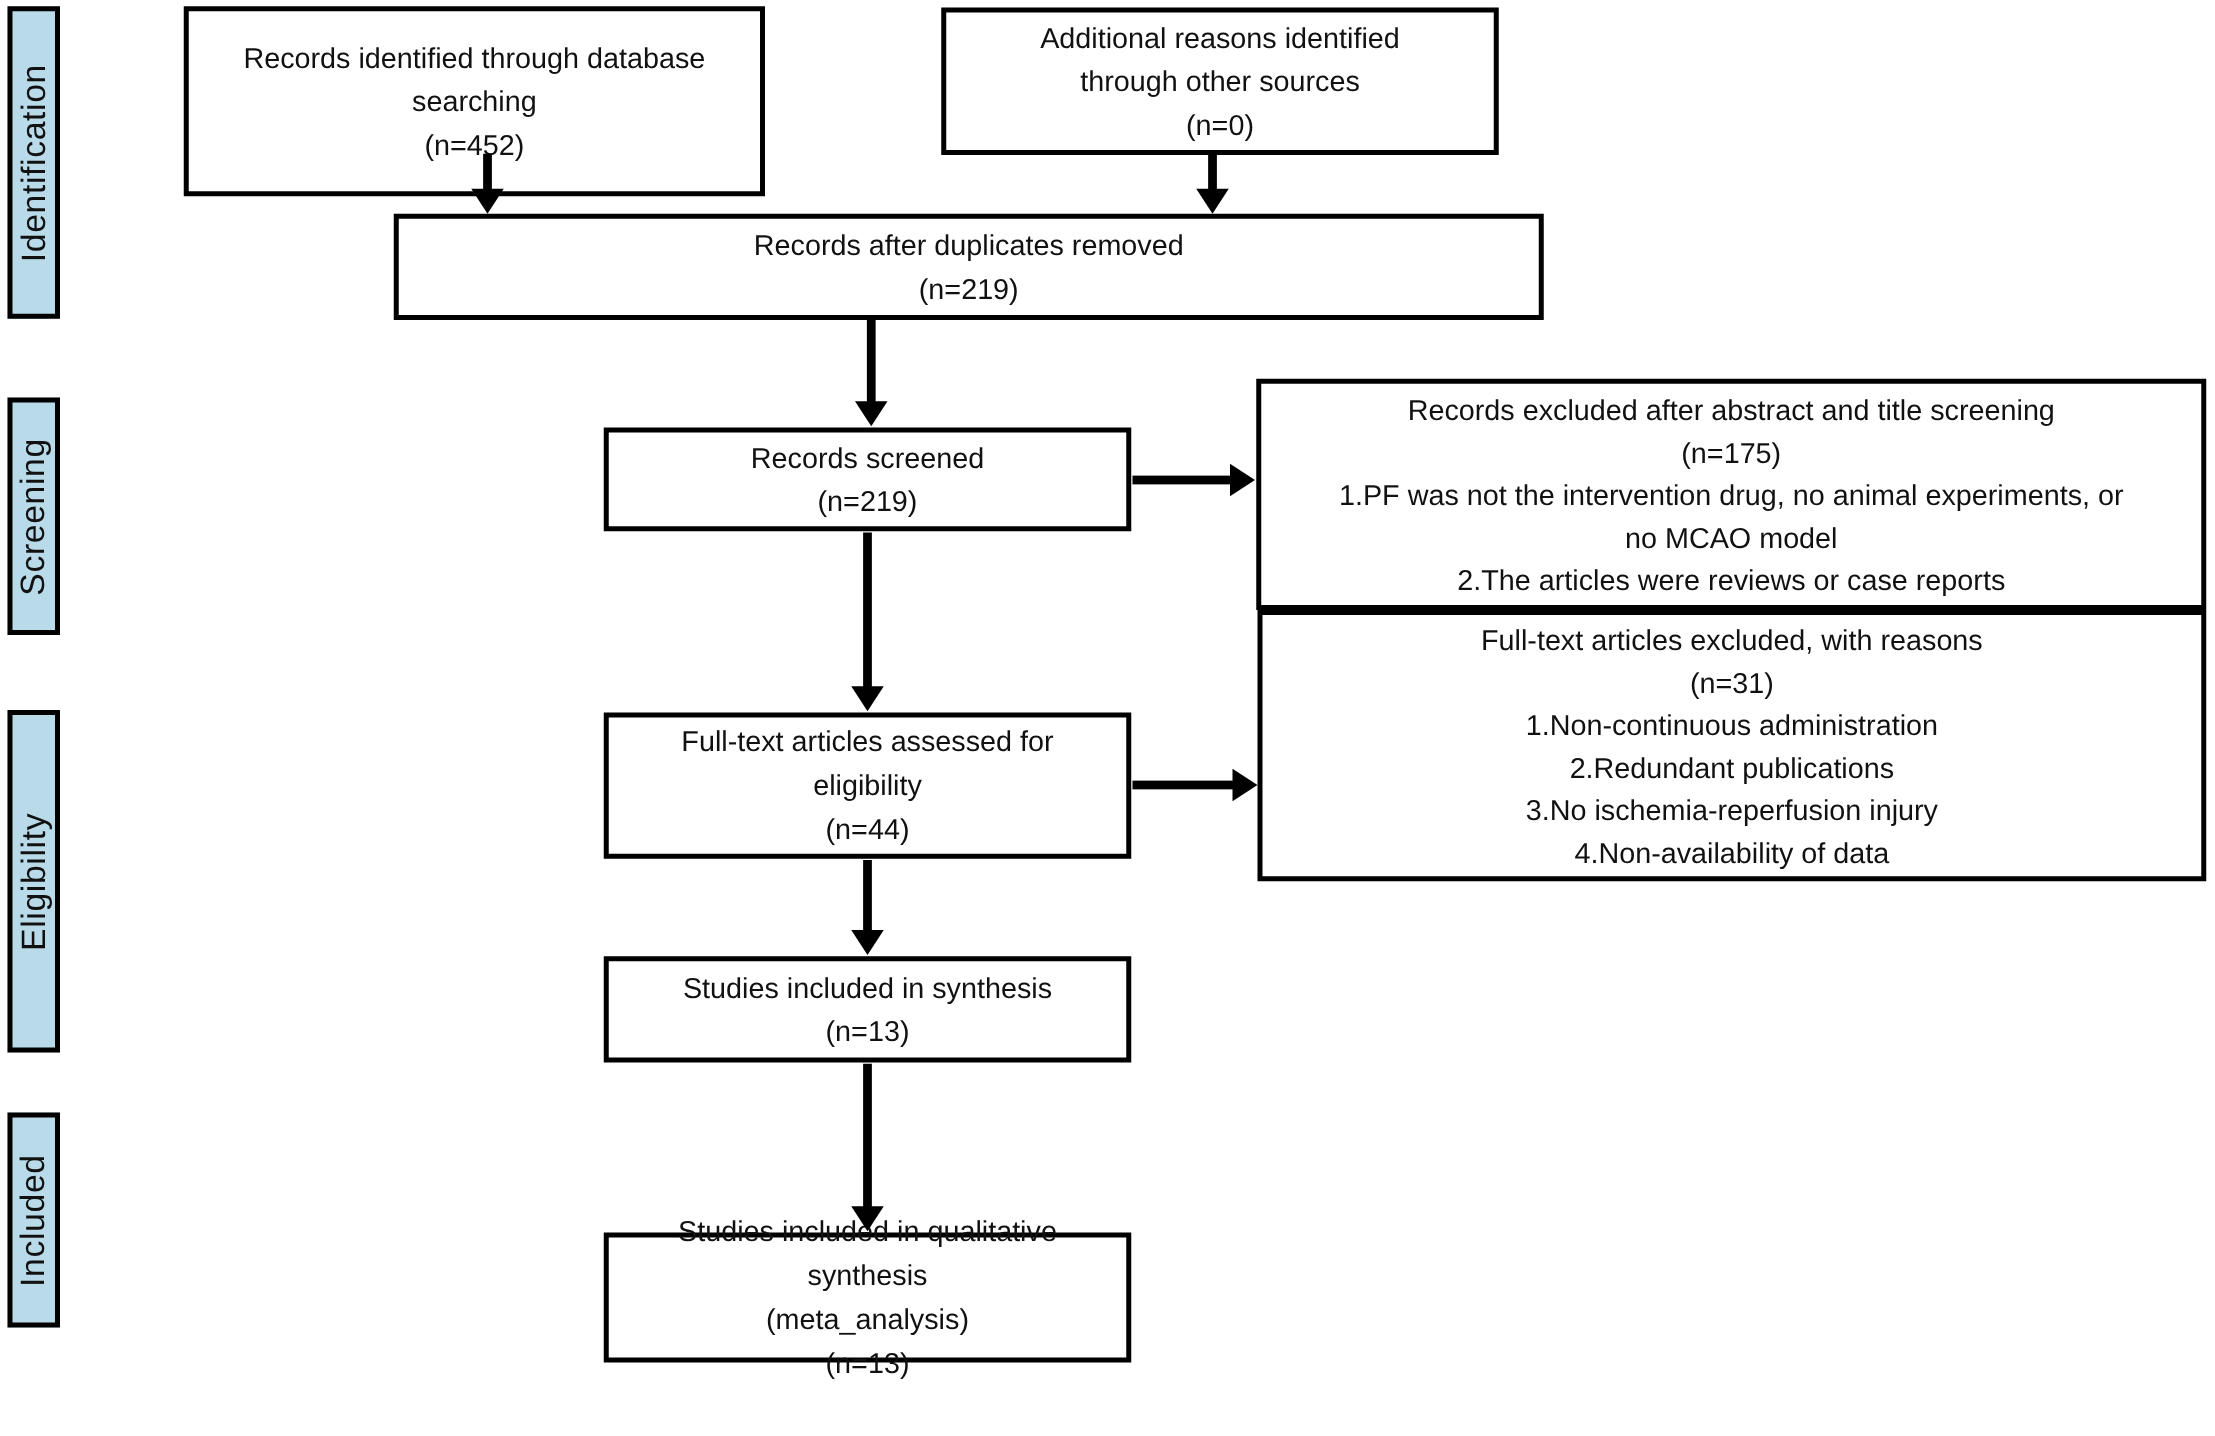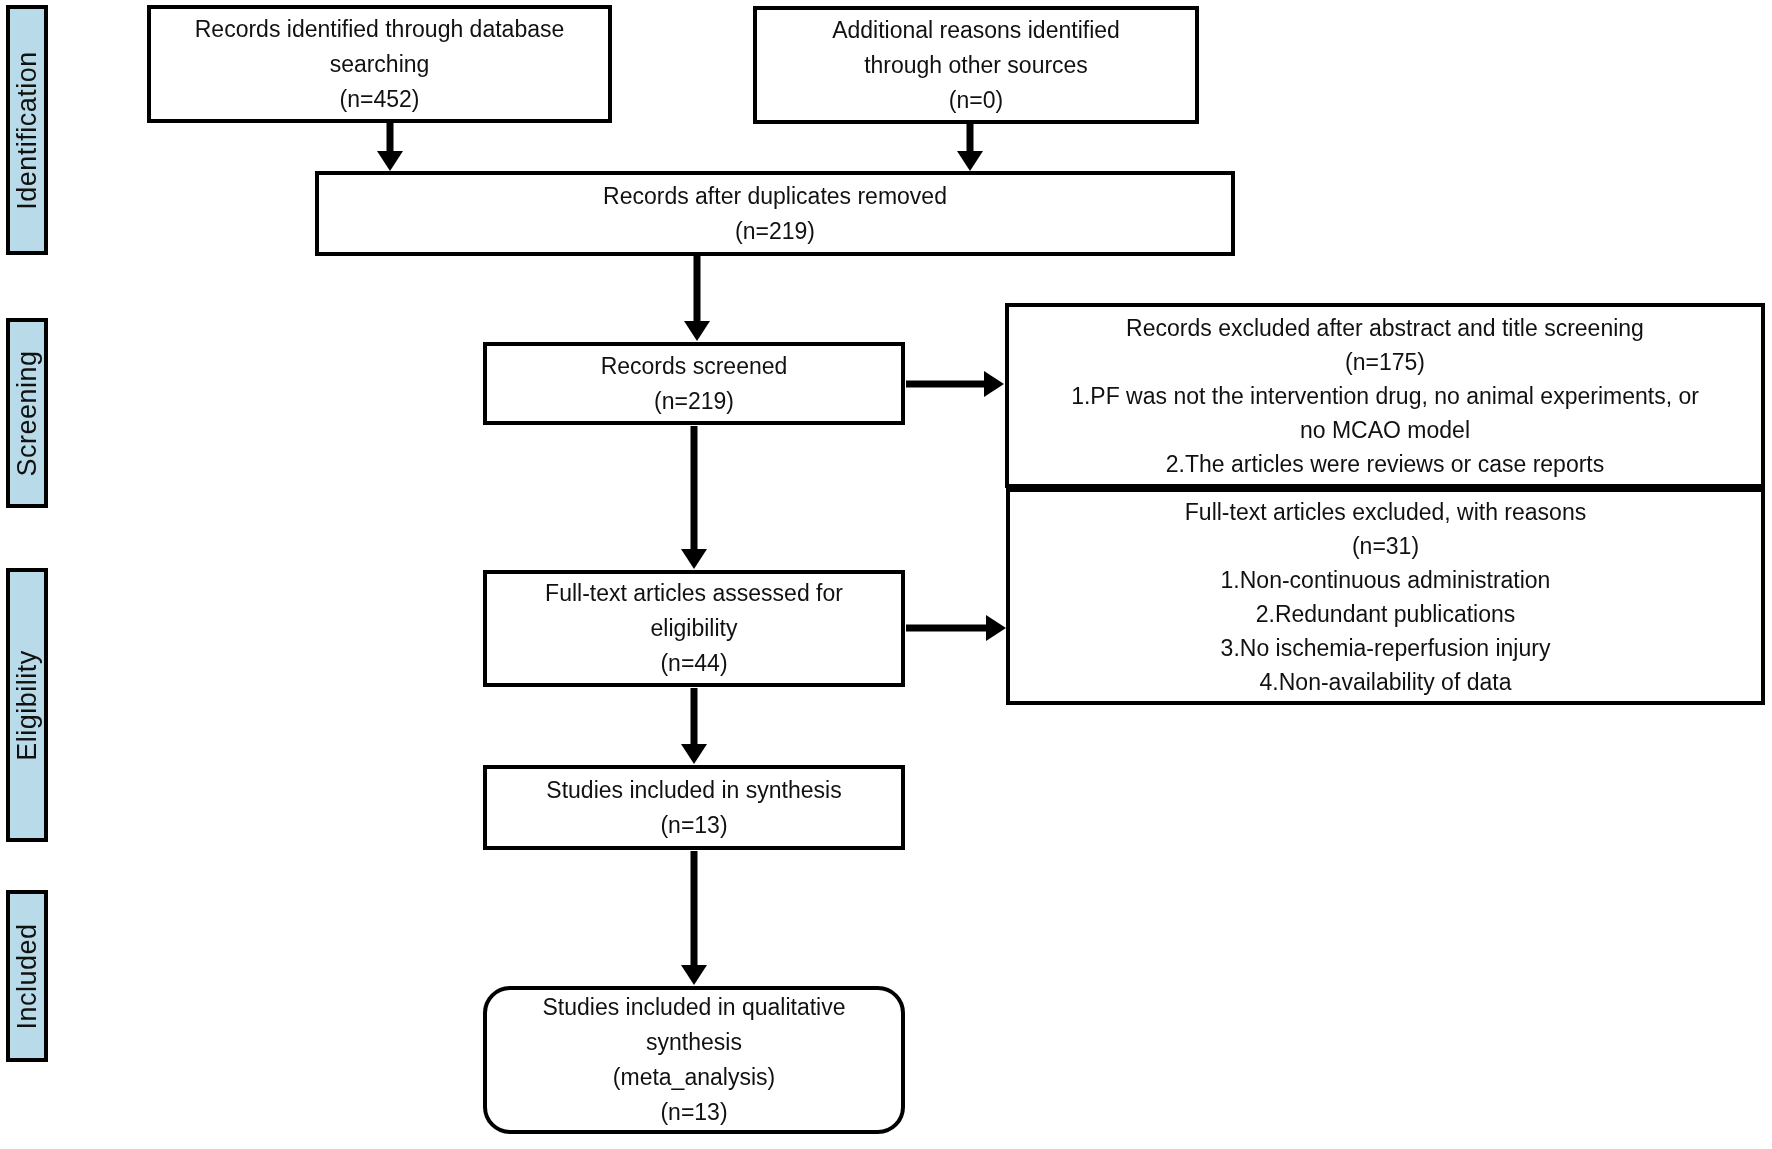--- a/index.html
+++ b/index.html
@@ -63,21 +63,21 @@
   <div class="side" style="top:318px;height:190px;background:#b9dbe9;">
     <span>Screening</span>
   </div>
   <div class="side" style="top:568px;height:274px;background:#b9dbe9;">
     <span>Eligibility</span>
   </div>
   <div class="side" style="top:890px;height:172px;background:#b9dbe9;">
     <span>Included</span>
   </div>
 
-  <div class="node" style="left:147px;top:5px;width:465px;height:118px;">
+  <div class="node" style="left:147px;top:5px;width:465px;height:152px;">
     <div class="ln">Records identified through database</div>
     <div class="ln">searching</div>
     <div class="ln">(n=452)</div>
   </div>
 
   <div class="node" style="left:753px;top:6px;width:446px;height:118px;">
     <div class="ln">Additional reasons identified</div>
     <div class="ln">through other sources</div>
     <div class="ln">(n=0)</div>
   </div>
@@ -113,21 +113,21 @@
     <div class="ln l">2.Redundant publications</div>
     <div class="ln l">3.No ischemia-reperfusion injury</div>
     <div class="ln l">4.Non-availability of data</div>
   </div>
 
   <div class="node" style="left:483px;top:765px;width:422px;height:85px;">
     <div class="ln">Studies included in synthesis</div>
     <div class="ln">(n=13)</div>
   </div>
 
-  <div class="node" style="left:483px;top:986px;width:422px;height:148px;border-radius:27px;">
+  <div class="node" style="left:483px;top:986px;width:422px;height:104px;">
     <div class="ln">Studies included in qualitative</div>
     <div class="ln">synthesis</div>
     <div class="ln">(meta_analysis)</div>
     <div class="ln">(n=13)</div>
   </div>
 
   <div class="varrow" style="left:377px;top:123px;height:48px;">
     <div class="shaft"></div>
     <div class="head"></div>
   </div>

